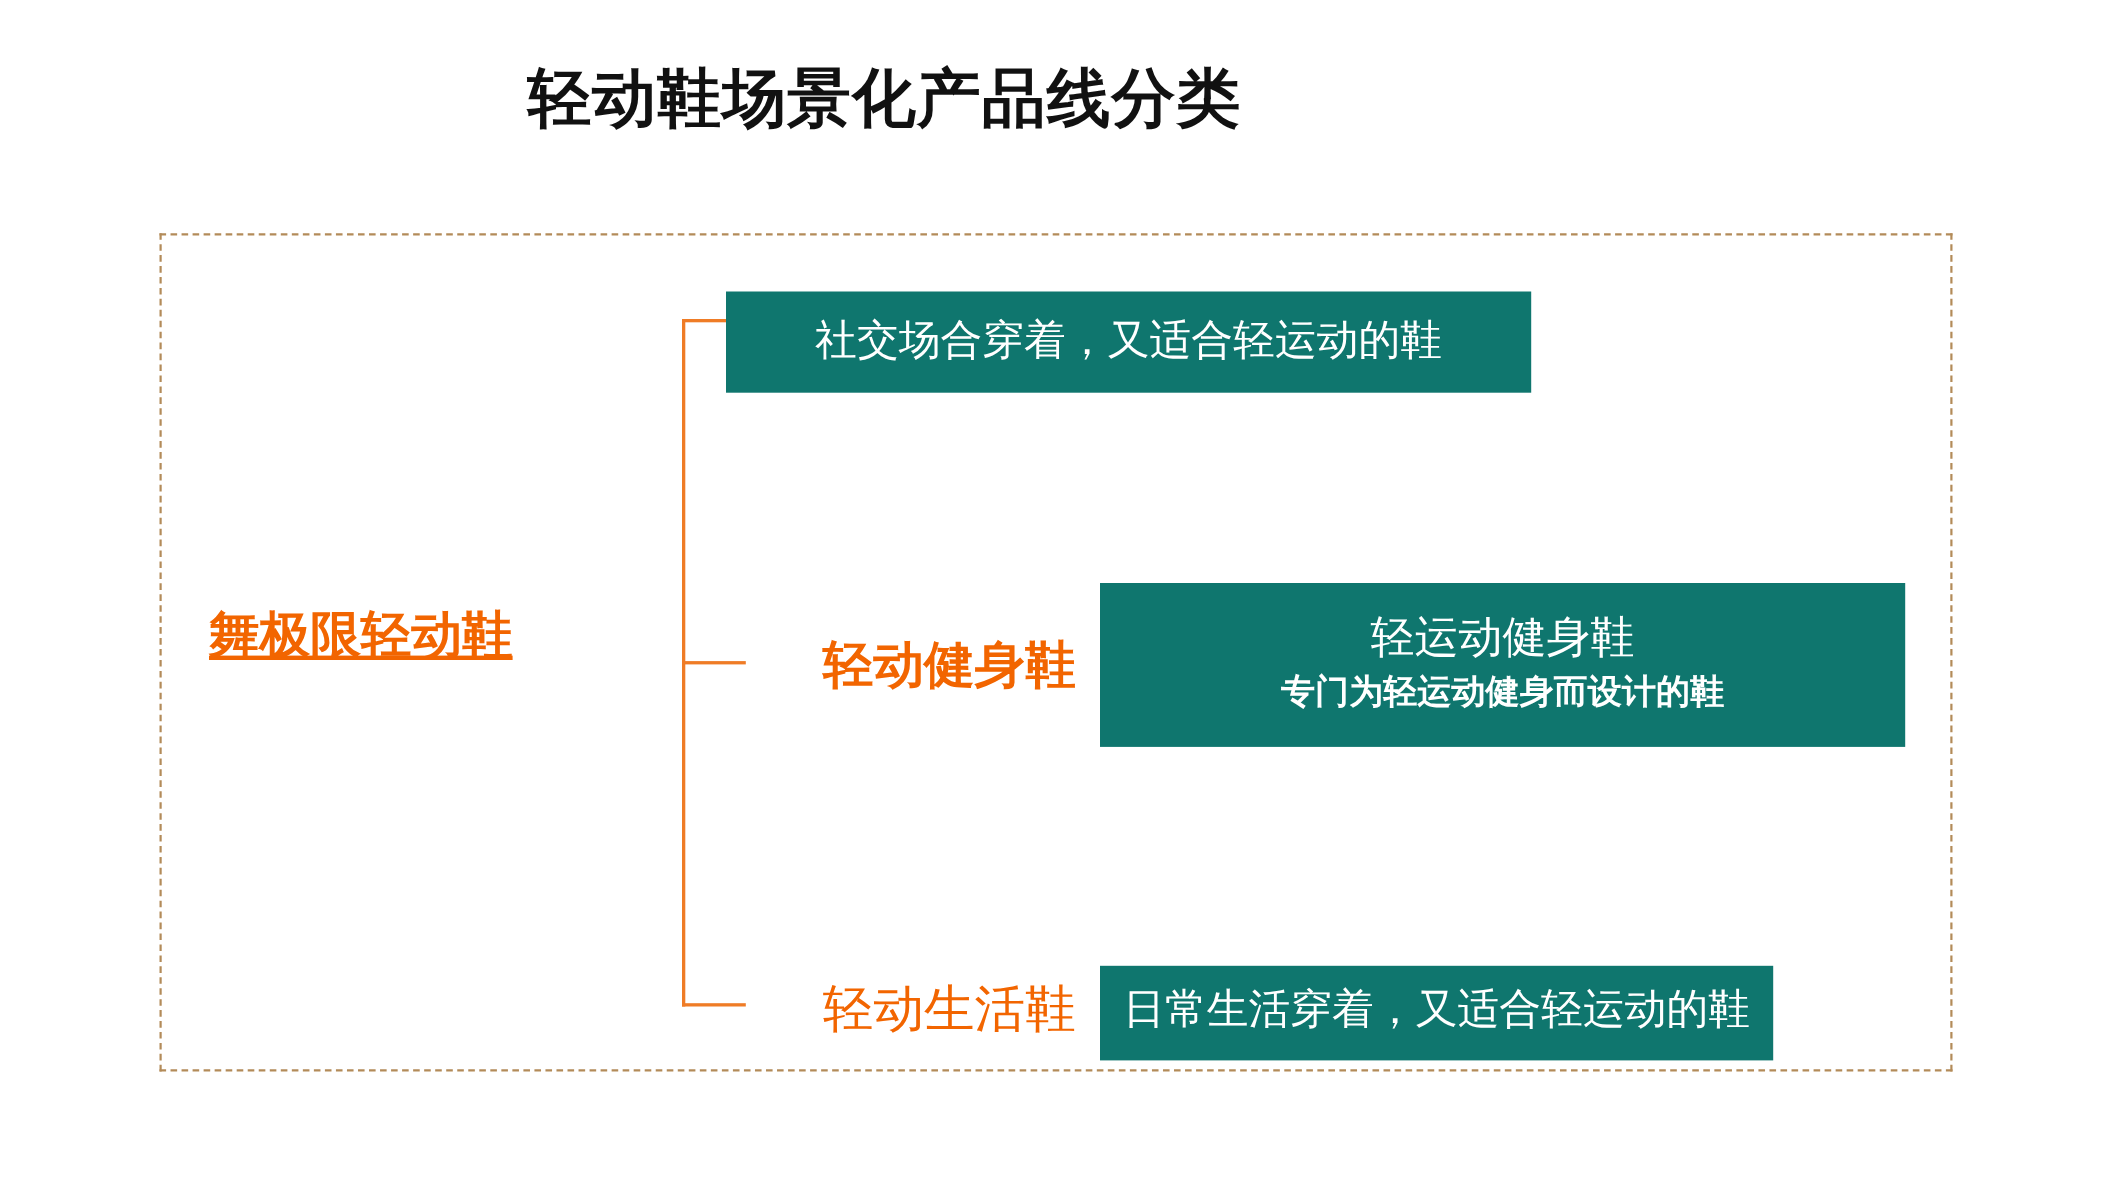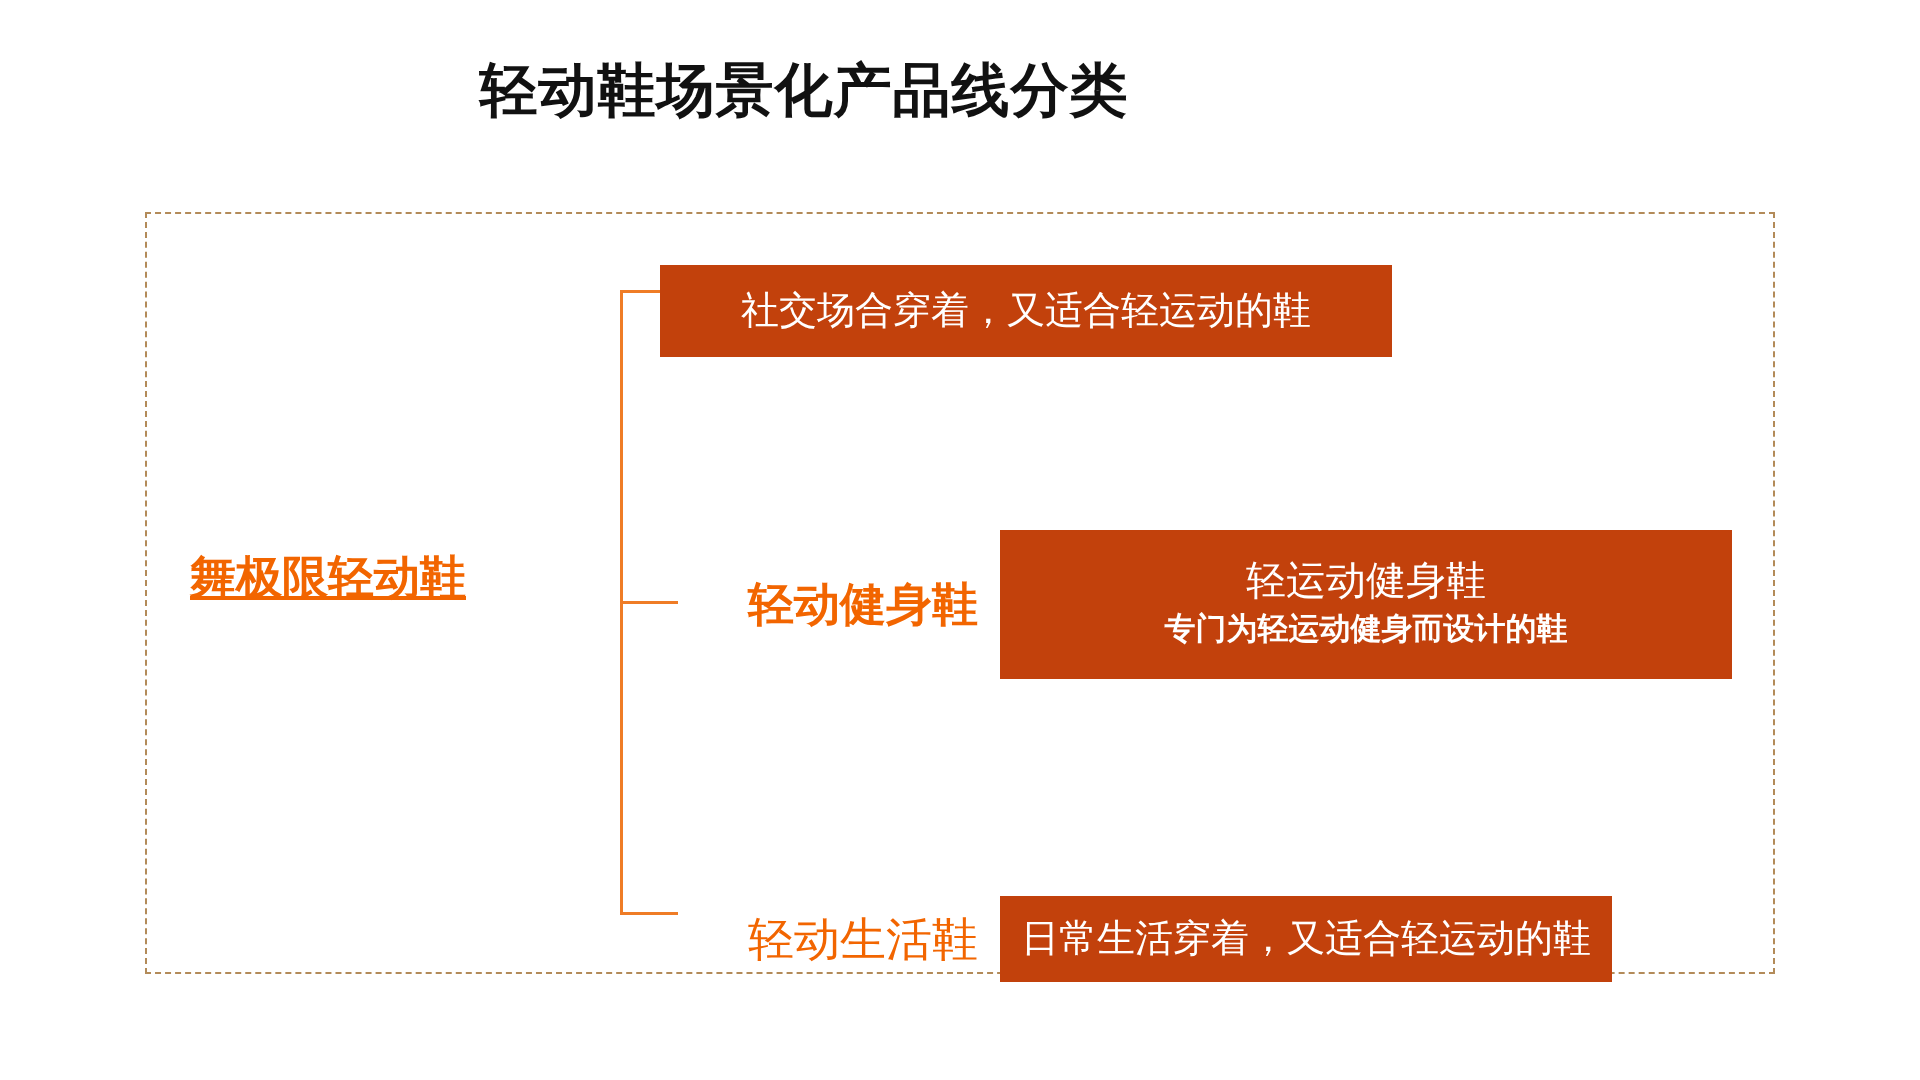--- a/index.html
+++ b/index.html
@@ -95,21 +95,21 @@
     padding-right: 22px;
     box-sizing: border-box;
     color: #f26500;
     font-size: 46px;
     line-height: 1.15;
     white-space: nowrap;
   }
   .branch-label.bold { font-weight: bold; }
 
   .branch-box {
-    background: #c2410c;
+    background: #0f766e;
     color: #ffffff;
     box-sizing: border-box;
     display: flex;
     flex-direction: column;
     align-items: center;
     justify-content: center;
     text-align: center;
   }
 
   
@@ -138,21 +138,21 @@
   }
   #box-fitness .box-line-sub {
     font-size: 31px;
     font-weight: bold;
     line-height: 1.3;
     margin-top: 4px;
     white-space: nowrap;
   }
 
   
-  #row-life { top: 896px; }
+  #row-life { top: 878px; font-family: Liberation Mono, monospace; }
   #box-life {
     width: 612px;
     height: 86px;
   }
   #box-life .box-line-main {
     font-size: 38px;
     line-height: 1.1;
     white-space: nowrap;
   }
 </style>

